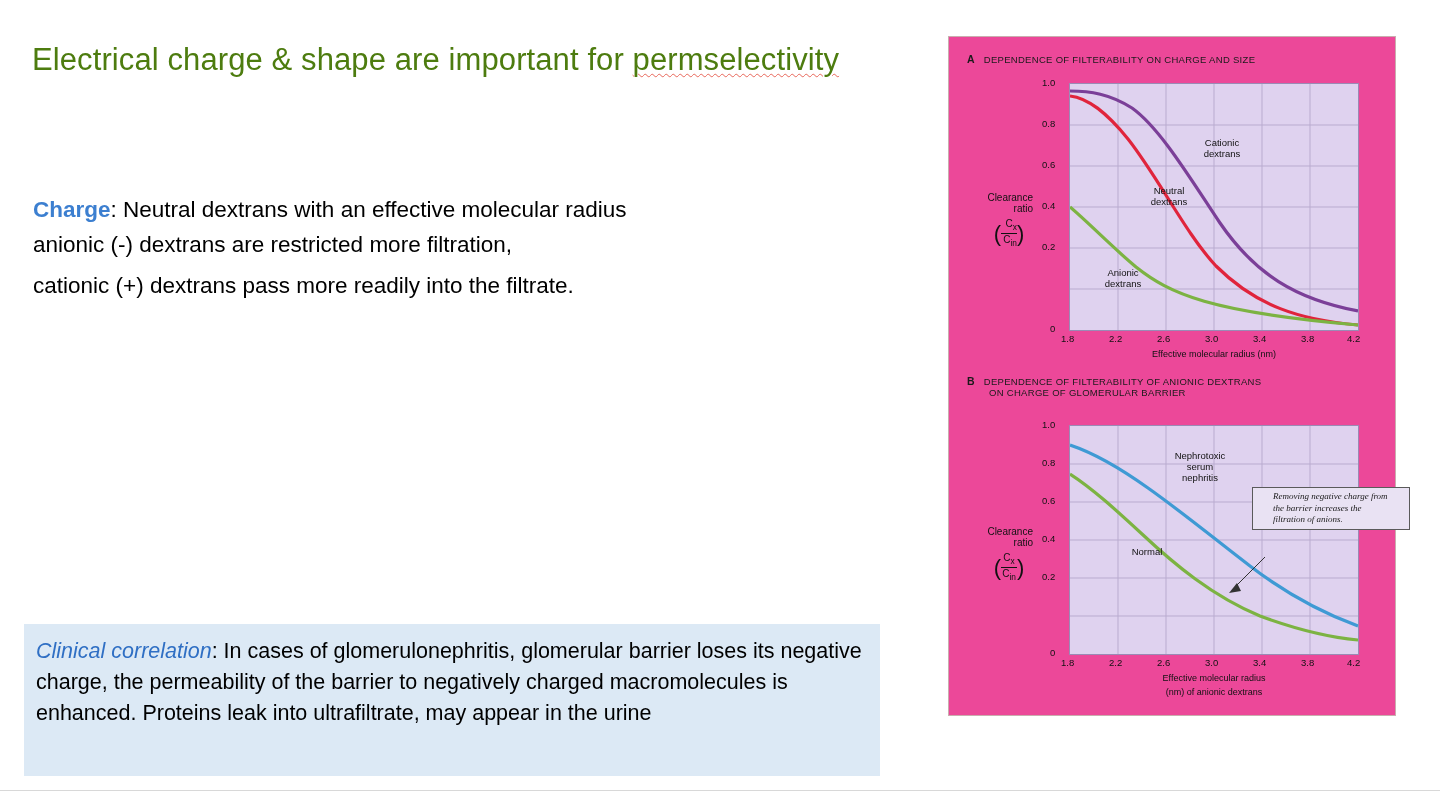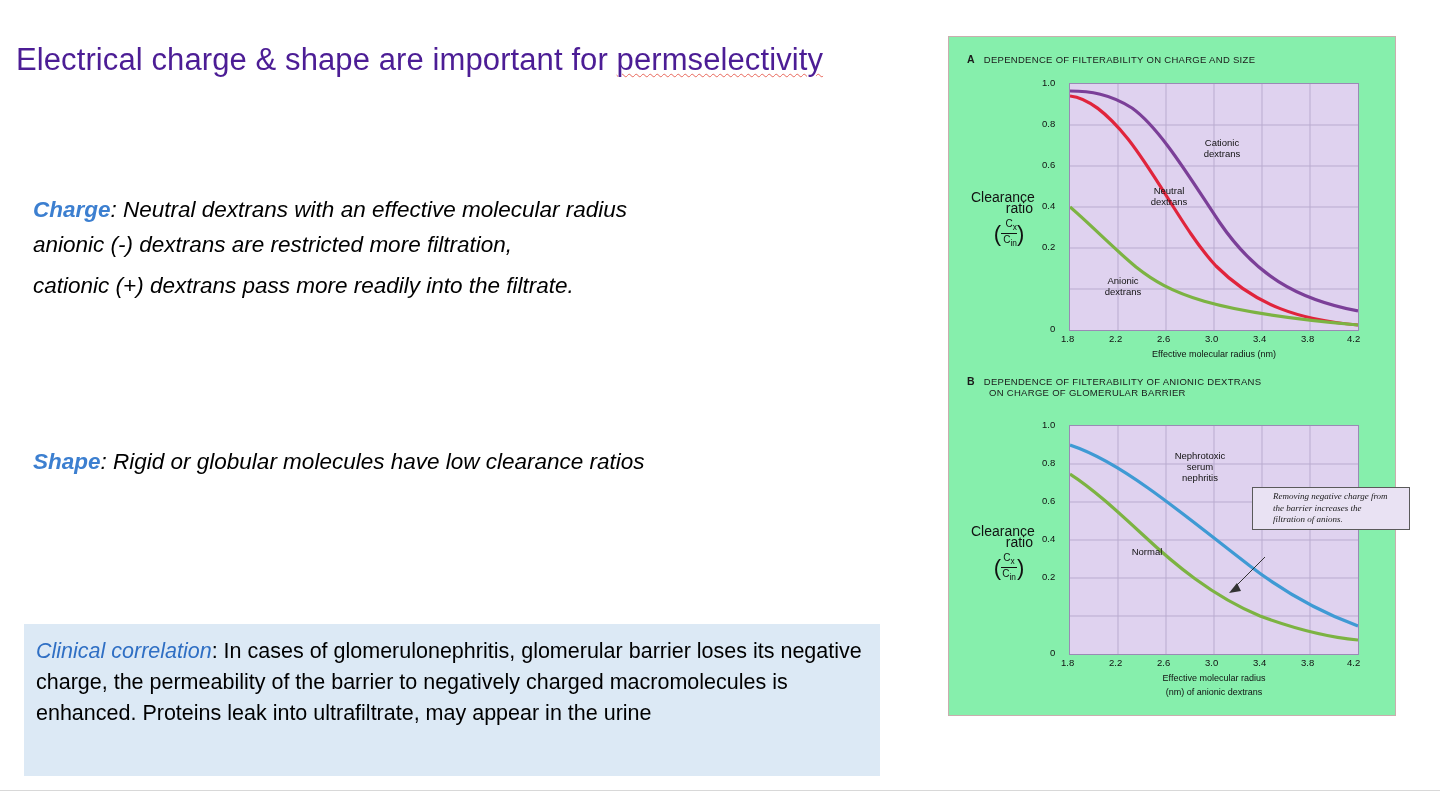--- a/index.html
+++ b/index.html
@@ -27,25 +27,25 @@
     top: 790px;
     width: 1440px;
     height: 7px;
     background: #ffffff;
     border-top: 1px solid #d8d8d8;
   }
 
   
   .title {
     position: absolute;
-    left: 16px;
+    left: 32px;
     top: 40px;
     width: 900px;
     font-size: 31px;
-    color: #4c1d95;
+    color: #4d7c0f;
     font-weight: 400;
     letter-spacing: 0.1px;
     line-height: 40px;
   }
   .spell {
     text-decoration: underline;
     text-decoration-color: #e8675a;
     text-decoration-style: wavy;
     text-decoration-thickness: 1px;
     text-underline-offset: 3px;
@@ -59,21 +59,21 @@
     font-size: 22.5px;
     line-height: 31px;
     color: #000000;
   }
   #charge-block { top: 194px; }
   #shape-block { top: 446px; }
   .lead {
     color: #3c7fd0;
     font-weight: bold;
   }
-  .p { margin: 0 0 10px 0; font-style: italic; }
+  .p { margin: 0 0 10px 0; }
   .p.tight { margin-bottom: 4px; }
 
   
   .clinical {
     position: absolute;
     left: 24px;
     top: 624px;
     width: 856px;
     height: 152px;
     background: #dce9f5;
@@ -88,21 +88,21 @@
     font-style: italic;
   }
 
   
   .figure {
     position: absolute;
     left: 948px;
     top: 36px;
     width: 448px;
     height: 680px;
-    background: #86efac;
+    background: #ec4899;
     border: 1px solid #c9aeae;
     box-sizing: border-box;
   }
   .panel-head {
     position: absolute;
     font-size: 9.5px;
     color: #1a1a1a;
     letter-spacing: 0.3px;
     font-family: "Liberation Sans", sans-serif;
   }
@@ -122,21 +122,21 @@
     color: #111;
     text-align: center;
   }
   .tick {
     position: absolute;
     font-size: 9.5px;
     color: #111;
   }
   .ylab {
     position: absolute;
-    font-size: 14px;
+    font-size: 10px;
     color: #111;
     text-align: right;
     line-height: 11px;
   }
   .frac {
     position: absolute;
     font-size: 10px;
     color: #111;
     line-height: 10px;
   }
@@ -180,25 +180,20 @@
   </div>
 
   <div class="body-block" id="charge-block">
     <p class="p tight">
       <span class="lead">Charge</span><span>: Neutral dextrans with an effective molecular radius</span>
     </p>
     <p class="p">anionic (-) dextrans are restricted more filtration,</p>
     <p class="p">cationic (+) dextrans pass more readily into the filtrate.</p>
   </div>
 
-  <div class="body-block" id="shape-block">
-    <p class="p">
-      <span class="lead">Shape</span><span>: Rigid or globular molecules have low clearance ratios</span>
-    </p>
-  </div>
 
   <div class="clinical">
     <em>Clinical correlation</em><span>: In cases of glomerulonephritis, glomerular barrier loses its negative charge, the permeability of the barrier to negatively charged macromolecules is enhanced. Proteins leak into ultrafiltrate, may appear in the urine</span>
   </div>
 
   <div class="figure">
 
     <div class="panel-head" style="left:18px; top:16px;">
       <span class="panel-letter">A</span>
       &nbsp;&nbsp;<span>DEPENDENCE OF FILTERABILITY ON CHARGE AND SIZE</span>
@@ -218,21 +213,21 @@
           <line x1="192" y1="0" x2="192" y2="246"></line>
           <line x1="240" y1="0" x2="240" y2="246"></line>
         </g>
         <path d="M0,7 C20,7 40,10 62,24 C90,44 120,94 150,139 C185,190 225,215 288,227" fill="none" stroke="#7b3f98" stroke-width="3.2"></path>
         <path d="M0,12 C18,14 36,28 58,55 C88,93 116,150 146,182 C186,222 230,236 288,241" fill="none" stroke="#e0243c" stroke-width="3.2"></path>
         <path d="M0,123 C20,140 42,163 66,183 C100,210 140,228 288,241" fill="none" stroke="#7cb342" stroke-width="3.2"></path>
       </svg>
     </div>
     <div class="curvelabel" style="left:240px; top:100px; width:66px;">Cationic<br>dextrans</div>
     <div class="curvelabel" style="left:190px; top:148px; width:60px;">Neutral<br>dextrans</div>
-    <div class="curvelabel" style="left:145px; top:238px; width:58px;">Anionic<br>dextrans</div>
+    <div class="curvelabel" style="left:145px; top:230px; width:58px;">Anionic<br>dextrans</div>
 
     <div class="ylab" style="left:22px; top:155px; width:62px;">
       <span>Clearance</span><br>
       <span>ratio</span>
     </div>
     <div class="frac" style="left:30px; top:182px; width:60px; text-align:center;">
       <span class="paren">(</span><span style="display:inline-block;text-align:right;vertical-align:middle;">C<sub>x</sub><span class="bar"></span>C<sub>in</sub></span><span class="paren">)</span>
     </div>
 
     <div class="tick" style="left:93px; top:40px;">1.0</div>

